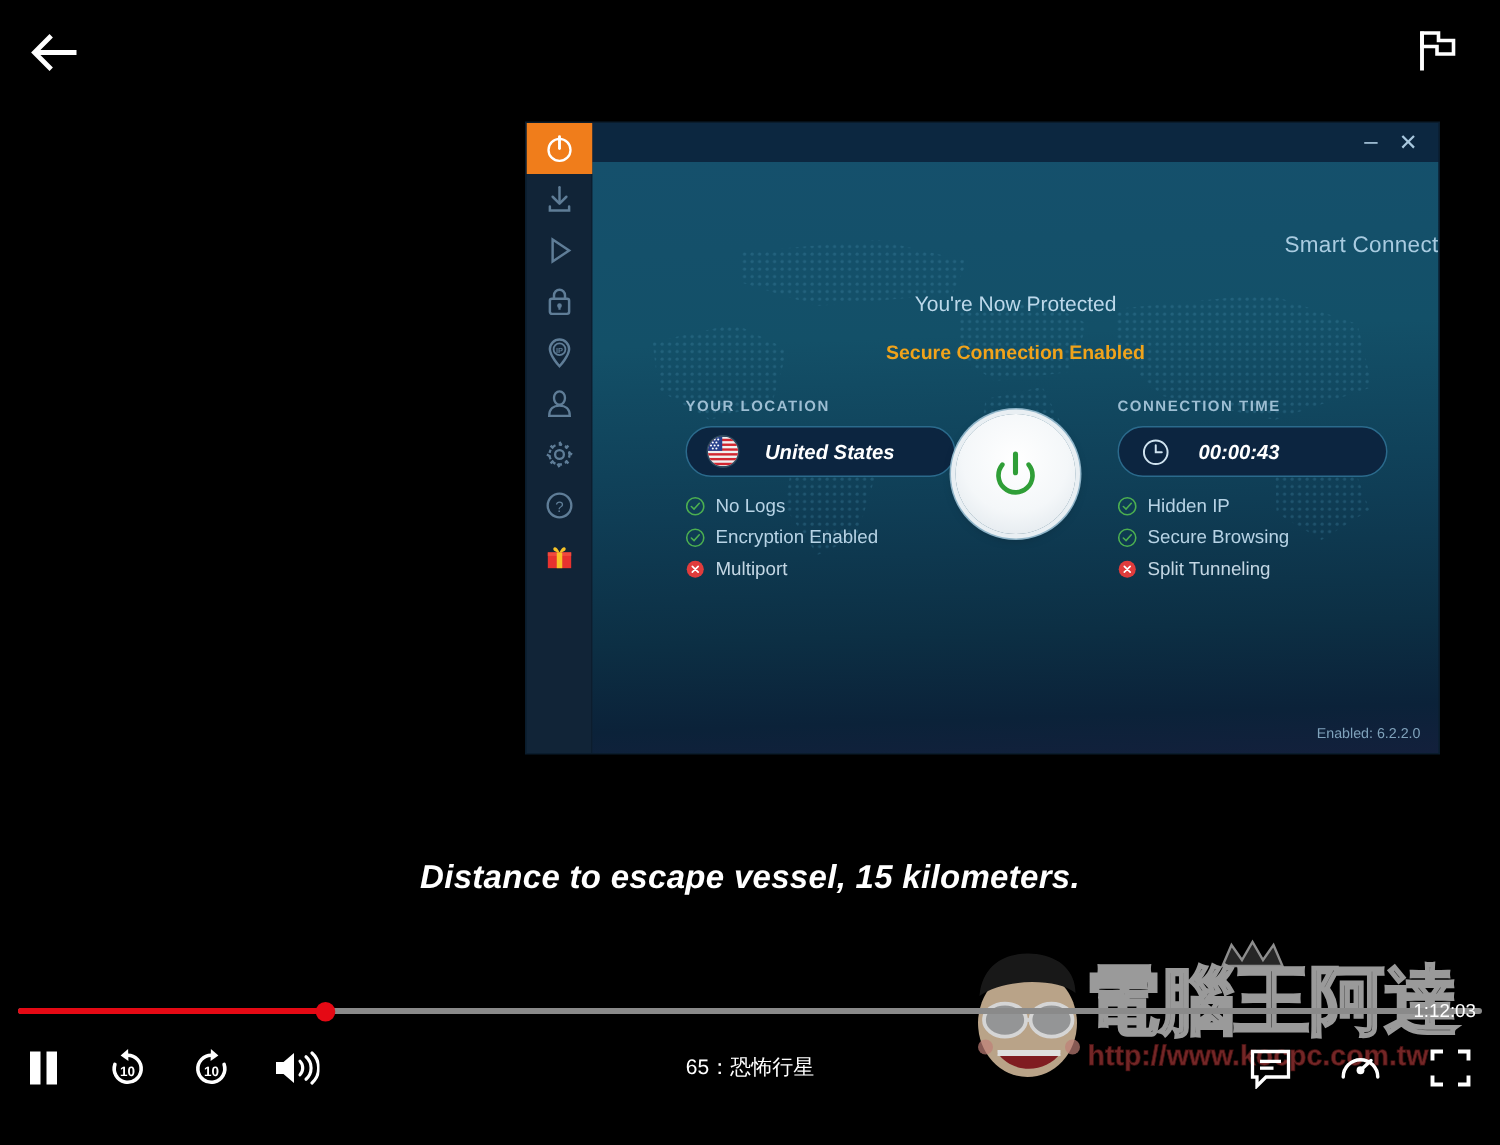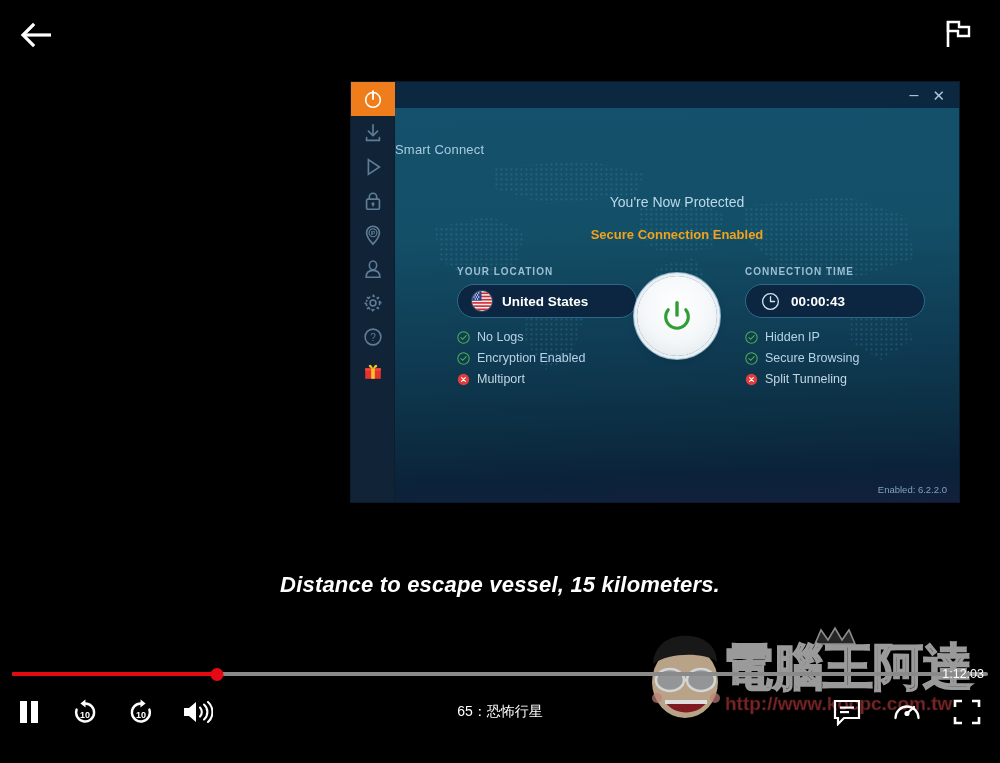--- a/index.html
+++ b/index.html
@@ -68,22 +68,22 @@
     overflow: hidden;
   }
   
   .map-dots {
     position: absolute; inset: 0;
     opacity: 0.5;
     pointer-events: none;
   }
 
   .smart-connect {
-    position: absolute; top: 34px; left: 0; right: 0; text-align: left;
-    color: #a9cbe0; font-size: 13px; letter-spacing: .2px;
+    position: absolute; top: 47px; left: 0; right: 0; text-align: right;
+    color: #a9cbe0; font-size: 15px; letter-spacing: .2px;
   }
   .headline {
     position: absolute; top: 60px; left: 0; right: 0; text-align: center;
     color: #ffffff; font-size: 21px; font-weight: bold; letter-spacing: .1px;
   }
   .subhead {
     position: absolute; top: 86px; left: 0; right: 0; text-align: center;
     color: #bcd8ea; font-size: 14px; font-weight: normal;
   }
   .secure-status {
@@ -96,23 +96,24 @@
   .col-right { left: 350px; top: 158px; width: 180px; }
 
   .col-label {
     color: #9dbed3; font-size: 10px; letter-spacing: 1px; font-weight: bold;
     margin-bottom: 7px; text-transform: uppercase;
   }
   .pill {
     height: 34px; border-radius: 19px;
     background: #0c2540;
     border: 1px solid #2b6a8c;
-    display: flex; align-items: center; gap: 10px;
+    display: flex; align-items: center; gap: 18px;
     padding: 0 14px;
     cursor: pointer;
+    font-style: italic;
   }
   .pill-text { color: #ffffff; font-size: 13.5px; font-weight: bold; }
   .flag-us {
     width: 20px; height: 20px; border-radius: 50%;
     overflow: hidden; flex: none;
     box-shadow: 0 0 0 1px #2e4a5e;
   }
   .clock-icon { width: 21px; height: 21px; flex: none; }
 
   .feature-list { margin-top: 12px; display: flex; flex-direction: column; gap: 7px; }

